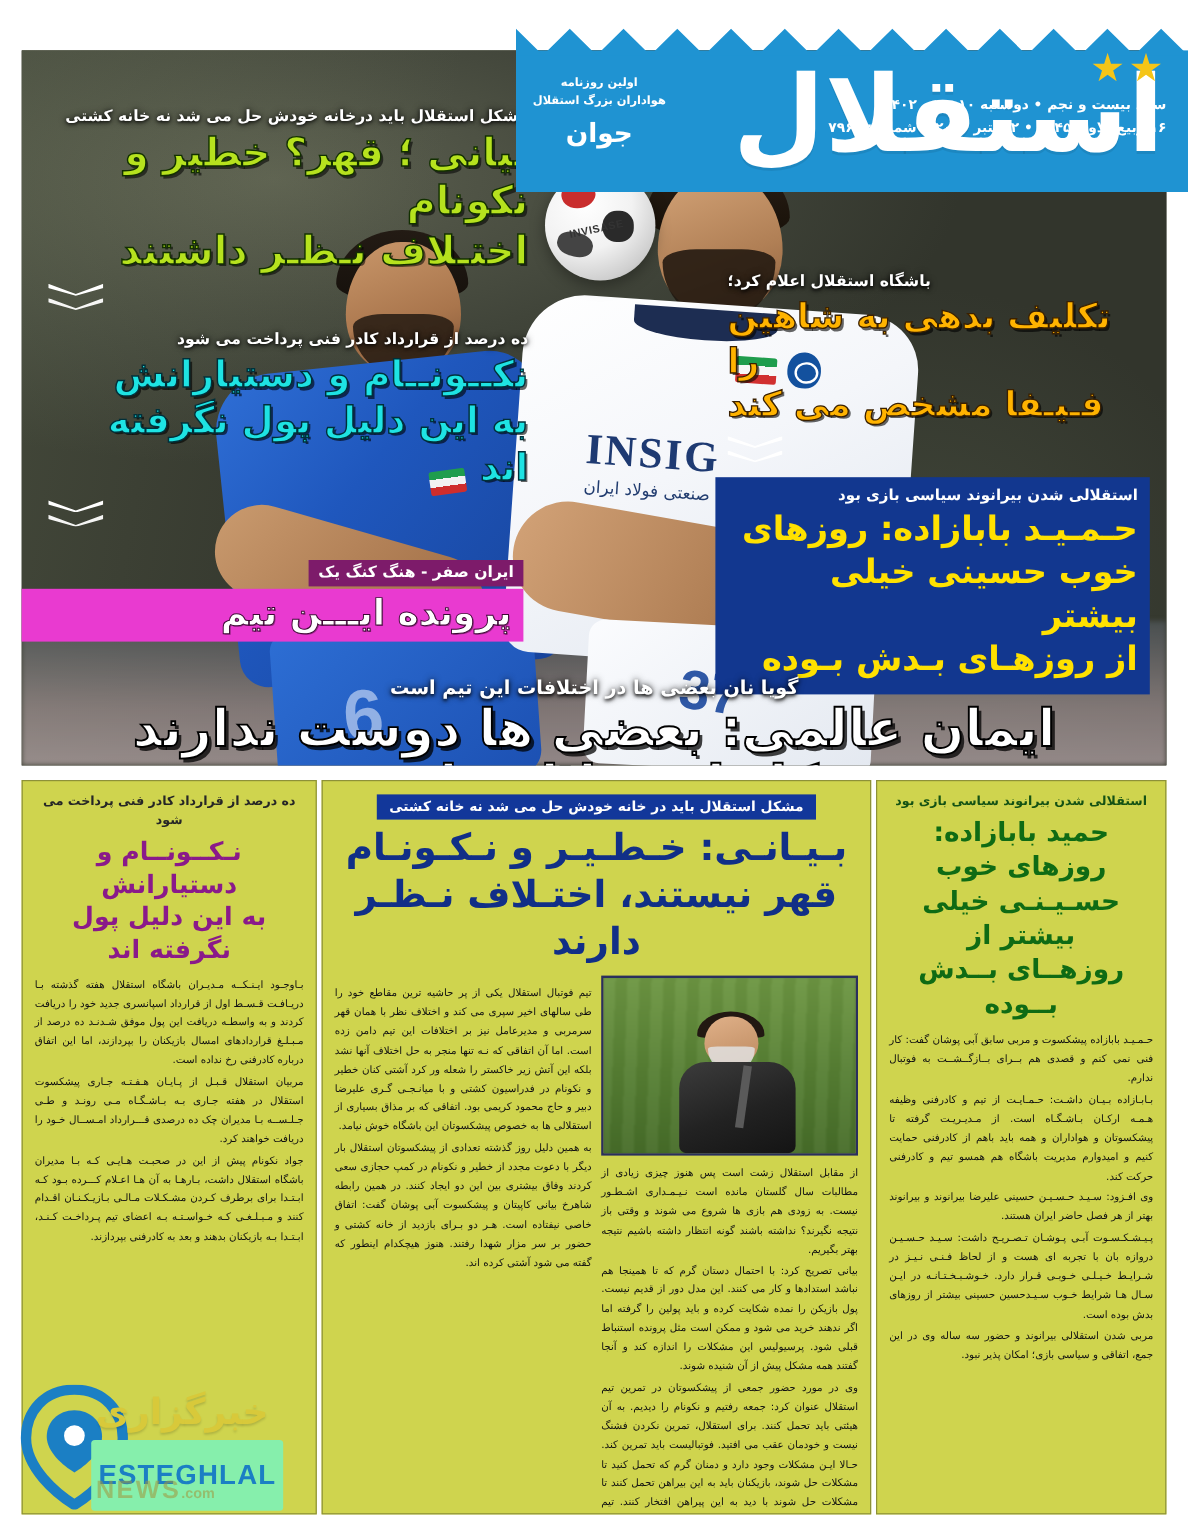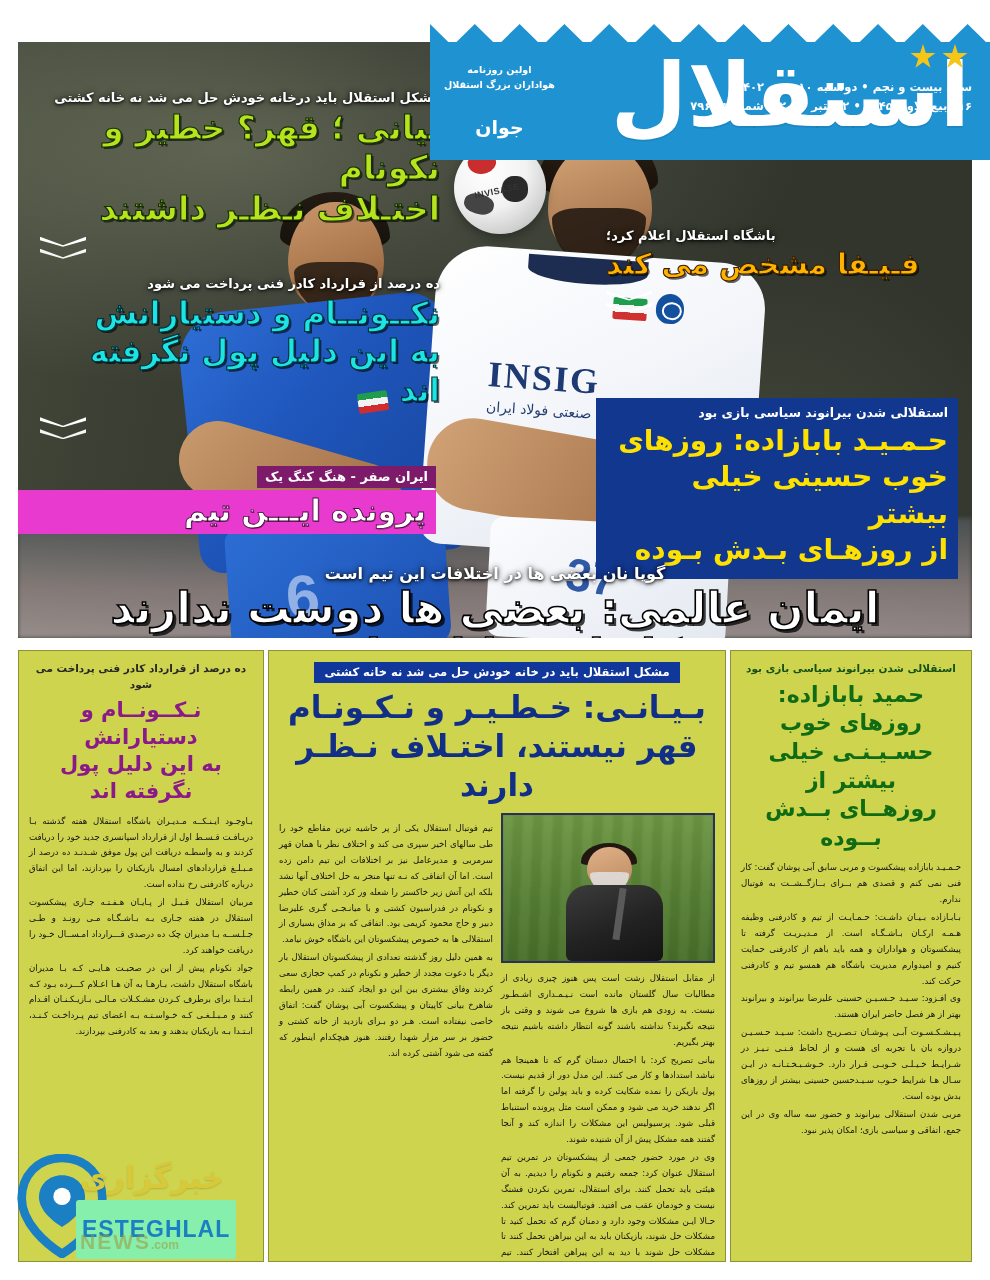--- a/index.html
+++ b/index.html
@@ -343,22 +343,22 @@
     direction: rtl;
     text-align: center;
     color: #ffffff;
     font-size: 9.5px;
     line-height: 1.6;
     font-weight: bold;
     z-index: 33;
   }
   .tagline .jv {
     display: block;
-    font-size: 19px;
-    margin-top: 20px;
+    font-size: 22px;
+    margin-top: 2px;
     letter-spacing: 0px;
   }
 
   
   .hl { position: absolute; z-index: 20; direction: rtl; }
 
   .kicker {
     font-size: 13px;
     font-weight: bold;
     color: #ffffff;
@@ -681,20 +681,21 @@
       <div class="chev left-align"></div>
     </div>
 
     <div class="hl hl-mag">
       <div class="kick-band">ایران صفر - هنگ کنگ یک</div>
       <span class="line">پرونده ایـــن تیم</span>
     </div>
 
     <div class="hl hl-r1">
       <div class="kicker">باشگاه استقلال اعلام کرد؛</div>
+      <div class="big">تکلیف بدهی به شاهین را</div>
       <div class="big">فـیـفا مشخص می کند</div>
       <div class="chev left-align"></div>
     </div>
 
     <div class="hl hl-r2">
       <div class="kicker">استقلالی شدن بیرانوند سیاسی بازی بود</div>
       <div class="big">حـمـیـد بابازاده: روزهای</div>
       <div class="big">خوب حسینی خیلی بیشتر</div>
       <div class="big">از روزهـای بـدش بـوده</div>
     </div>

